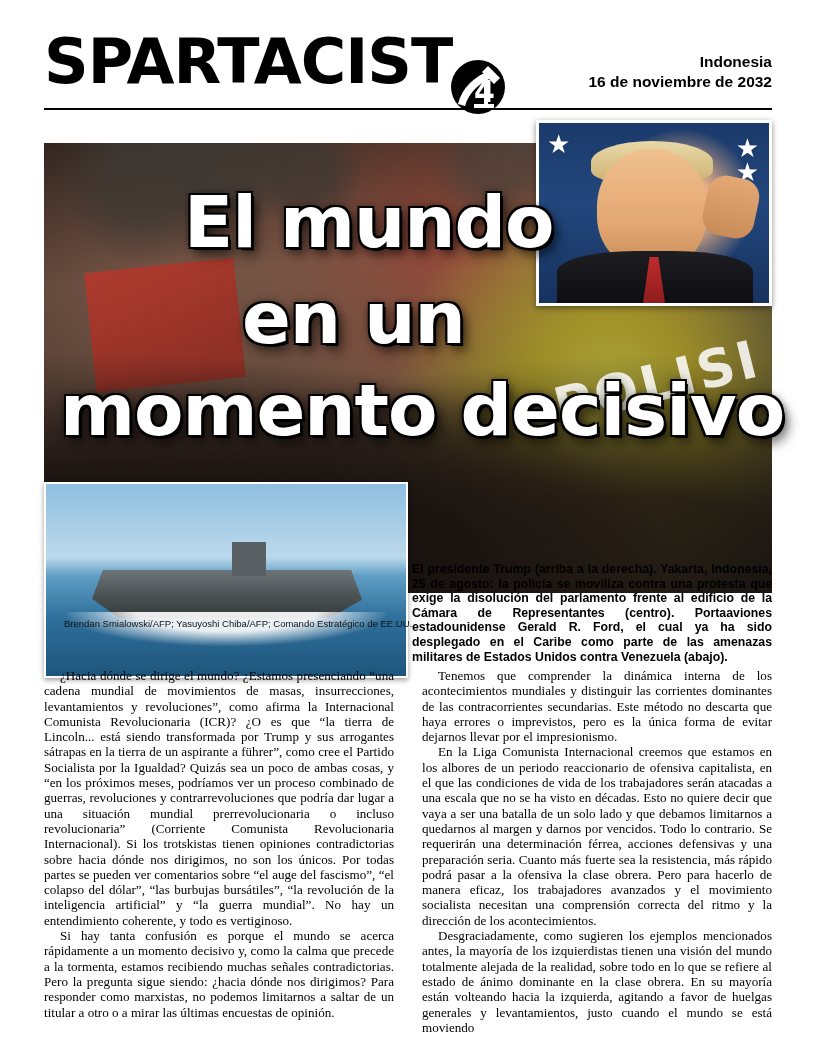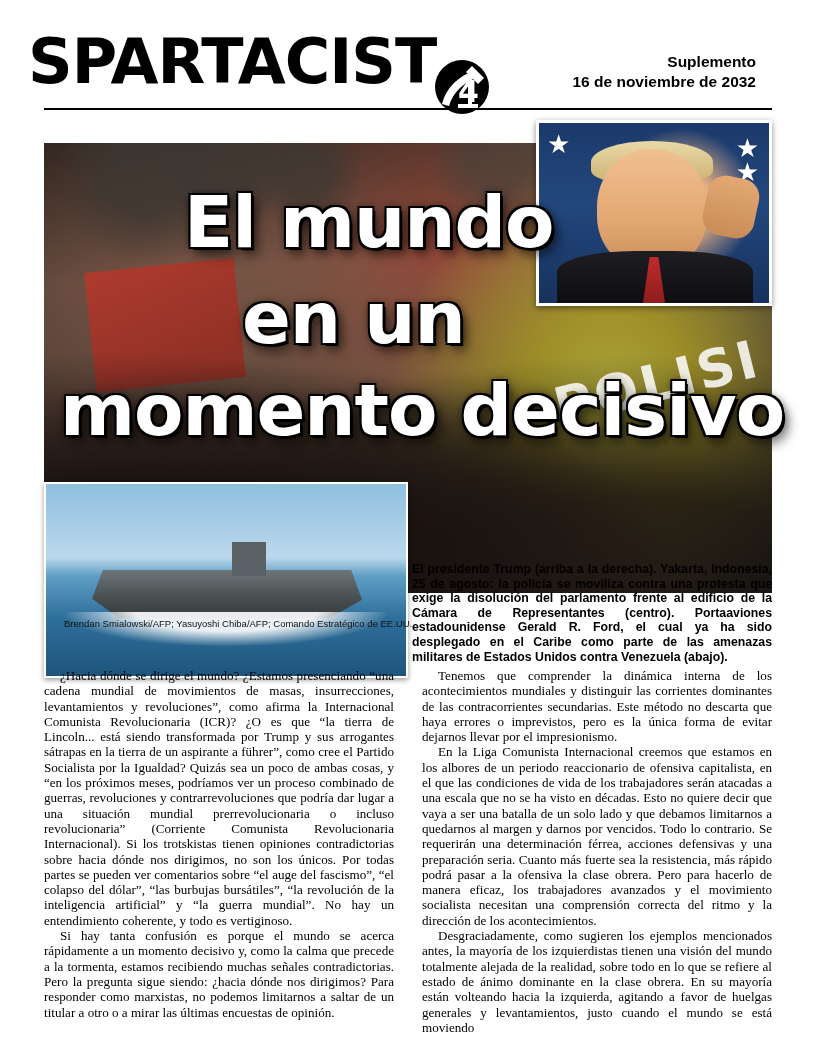--- a/index.html
+++ b/index.html
@@ -19,21 +19,21 @@
     position: absolute;
     left: 0; top: 0;
     width: 816px;
     height: 1056px;
     padding: 0;
   }
 
   
   .masthead {
     position: absolute;
-    left: 28px;
+    left: 44px;
     top: 30px;
     width: 728px;
     height: 78px;
   }
   .masthead-title {
     font-family: "DejaVu Sans", sans-serif;
     font-weight: bold;
     font-size: 62px;
     letter-spacing: -1px;
     line-height: 64px;
@@ -280,21 +280,21 @@
         <circle cx="34" cy="29" r="27" fill="#000"></circle>
         <path d="M14 46 C18 30 30 18 48 12 L52 18 C36 24 25 34 21 48 Z" fill="#fff"></path>
         <path d="M44 8 L56 20 L50 26 L38 14 Z" fill="#fff"></path>
         <path d="M44 46 L44 22 L40 22 L40 46 Z" fill="#fff"></path>
         <path d="M30 46 L50 46 L50 50 L30 50 Z" fill="#fff"></path>
         <text x="30" y="44" font-family="DejaVu Sans" font-size="30" font-weight="bold" fill="#fff">4</text>
       </svg>
     </div>
 
     <div class="masthead-meta">
-      <div>Suplemento</div>
+      <div>Indonesia</div>
       <div>16 de noviembre de 2032</div>
     </div>
   </div>
   <div class="rule"></div>
 
   <div class="hero">
 
     <div class="photo-protest">
       <div class="helmet-row"></div>
       <div class="banner-red"></div>

